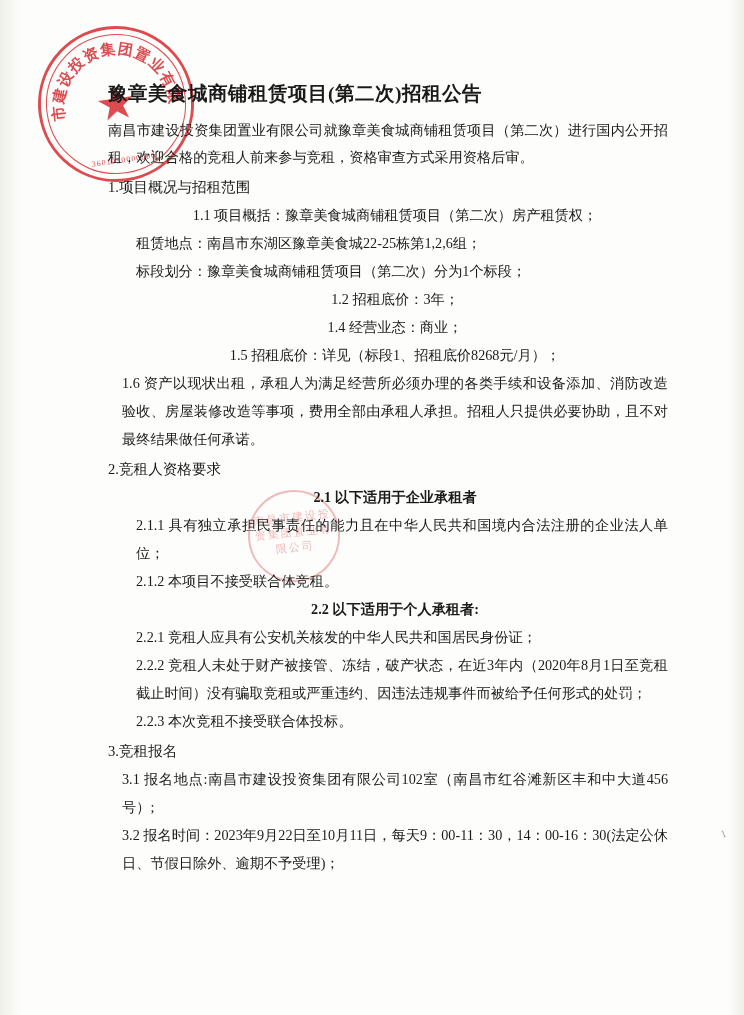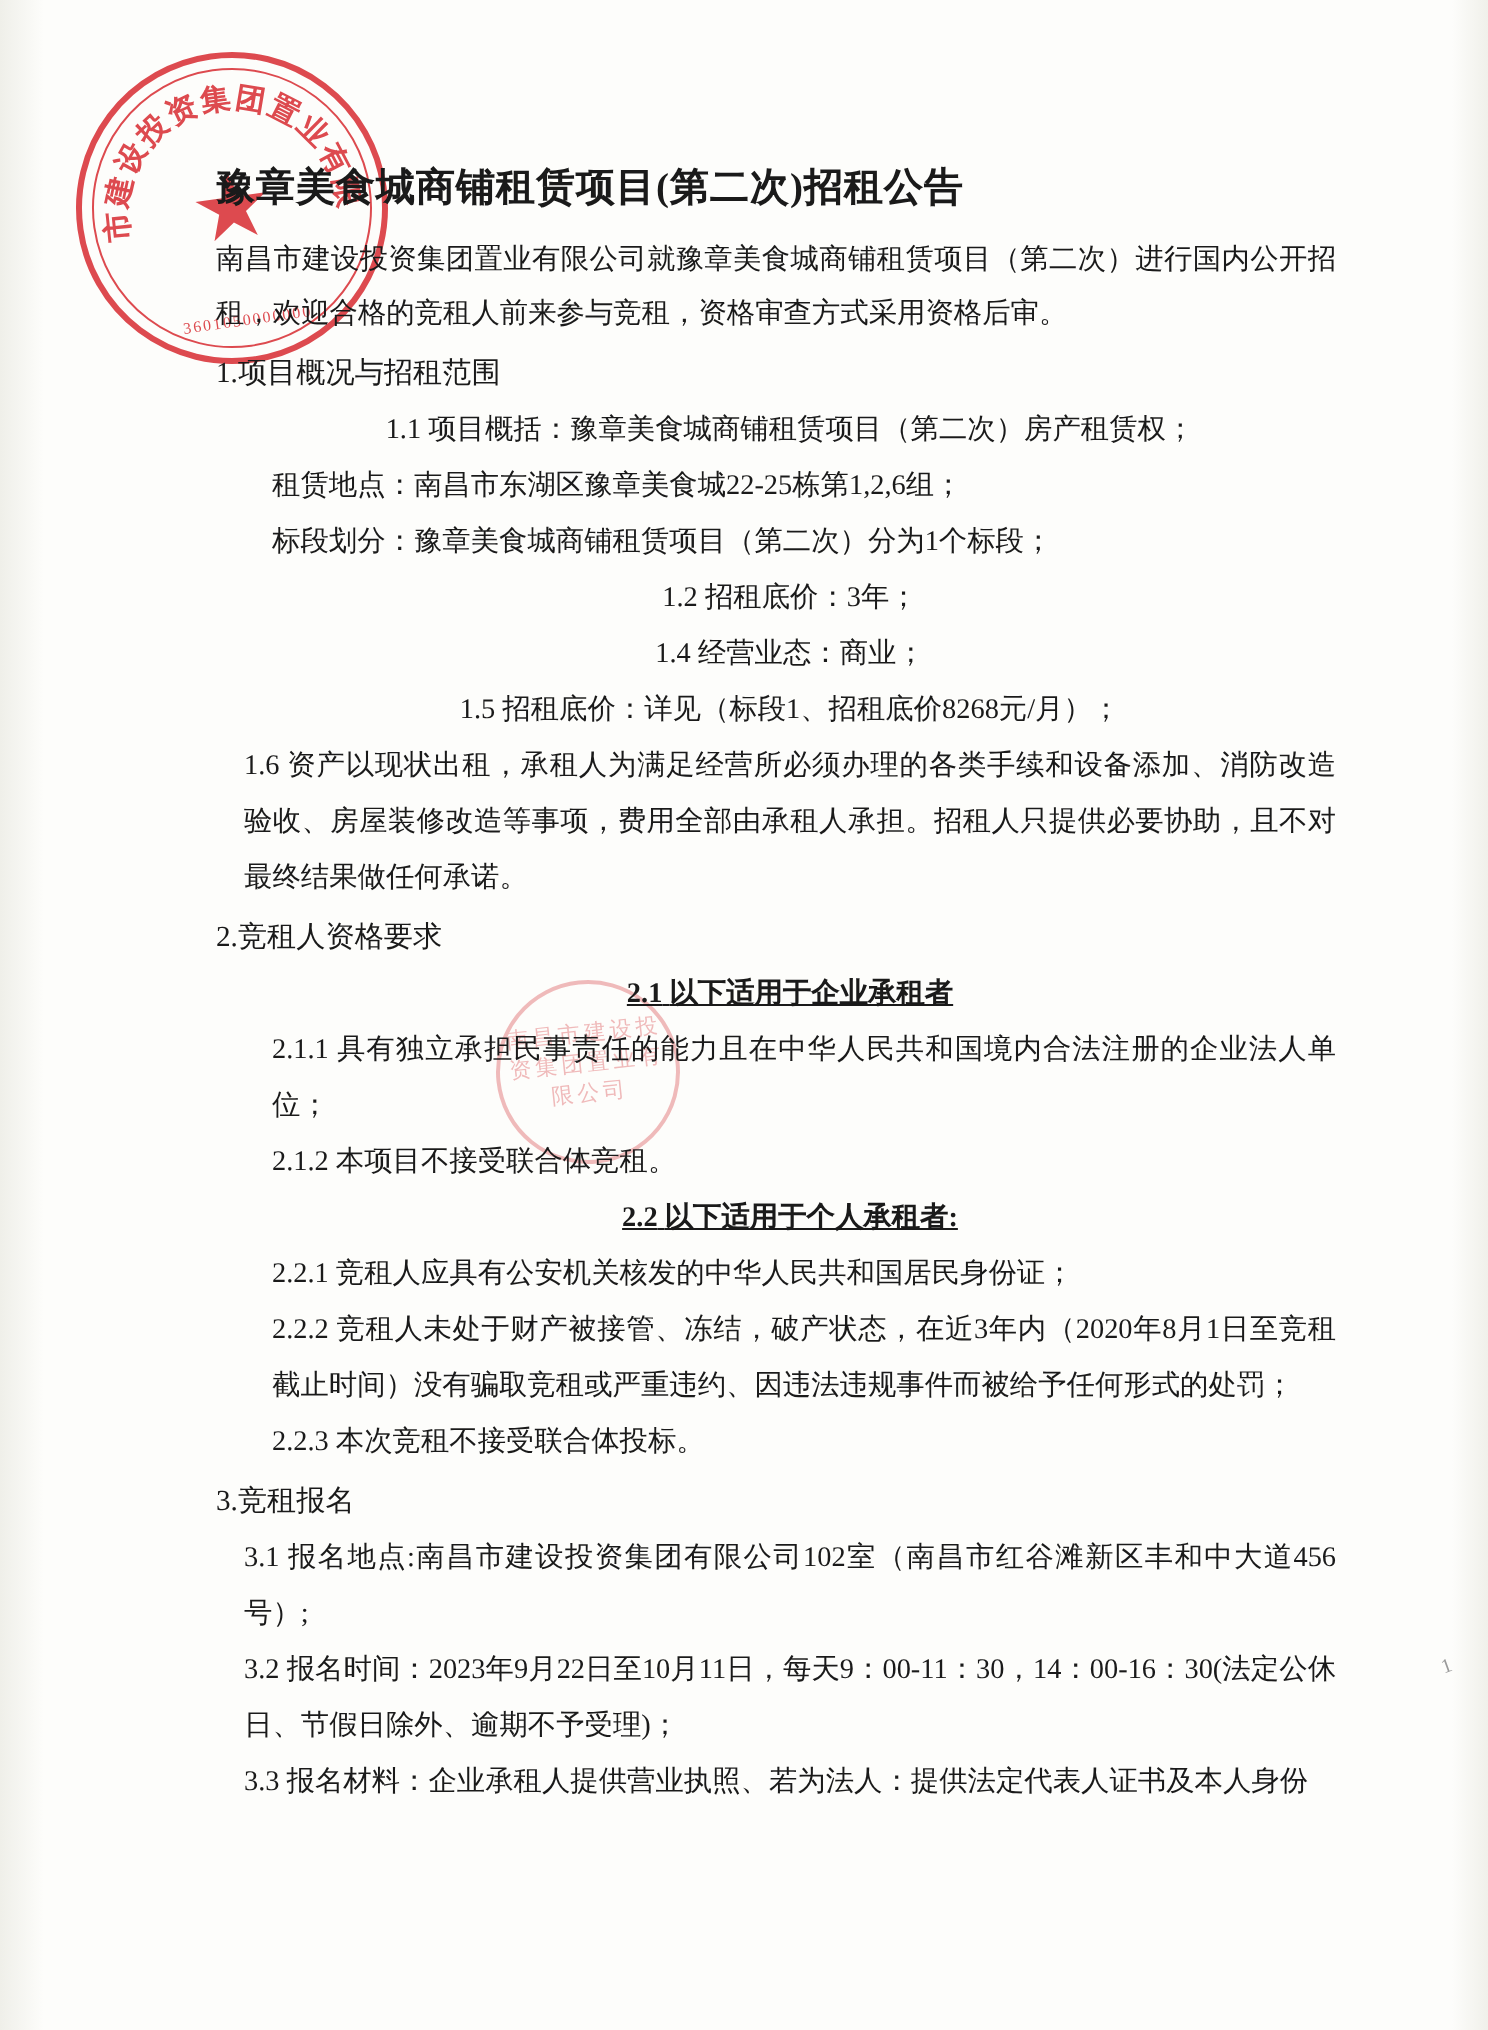--- a/index.html
+++ b/index.html
@@ -67,21 +67,21 @@
     line-height: 28px;
     margin: 2px 0 0 0;
   }
   .item {
     font-size: 14.2px;
     line-height: 28px;
     margin: 0;
   }
   .indent-1 { padding-left: 14px; text-align: center; }
   .indent-2 { padding-left: 28px; }
-  .bold { font-weight: bold; text-decoration: underline; }
+  .bold { font-weight: bold; }
   .flow {
     font-size: 14.2px;
     line-height: 28px;
     text-align: justify;
     margin: 0;
   }
   
   .seal-main {
     position: absolute;
     left: 38px;
@@ -215,19 +215,18 @@
     <p class="flow indent-2"><span>2.1.1</span>&nbsp;<span>具有独立承担民事责任的能力且在中华人民共和国境内合法注册的企业法人单位；</span></p>
     <p class="item indent-2"><span>2.1.2</span>&nbsp;<span>本项目不接受联合体竞租。</span></p>
     <p class="item indent-1 bold"><span>2.2</span>&nbsp;<span>以下适用于个人承租者:</span></p>
     <p class="item indent-2"><span>2.2.1</span>&nbsp;<span>竞租人应具有公安机关核发的中华人民共和国居民身份证；</span></p>
     <p class="flow indent-2"><span>2.2.2</span>&nbsp;<span>竞租人未处于财产被接管、冻结，破产状态，在近3年内（2020年8月1日至竞租截止时间）没有骗取竞租或严重违约、因违法违规事件而被给予任何形式的处罚；</span></p>
     <p class="item indent-2"><span>2.2.3</span>&nbsp;<span>本次竞租不接受联合体投标。</span></p>
 
     <p class="sec-heading">3.竞租报名</p>
     <p class="flow indent-1"><span>3.1</span>&nbsp;<span>报名地点:南昌市建设投资集团有限公司102室（南昌市红谷滩新区丰和中大道456号）;</span></p>
     <p class="flow indent-1"><span>3.2</span>&nbsp;<span>报名时间：2023年9月22日至10月11日，每天9：00-11：30，14：00-16：30(法定公休日、节假日除外、逾期不予受理)；</span></p>
-    <p class="flow indent-1"><span>3.3</span>&nbsp;<span>报名材料：企业承租人提供营业执照、若为法人：提供法定代表人证书及本人身份</span></p>
 
   </div>
 
   <div class="mark-right">1</div>
 
 </div>
 
 </body></html>

